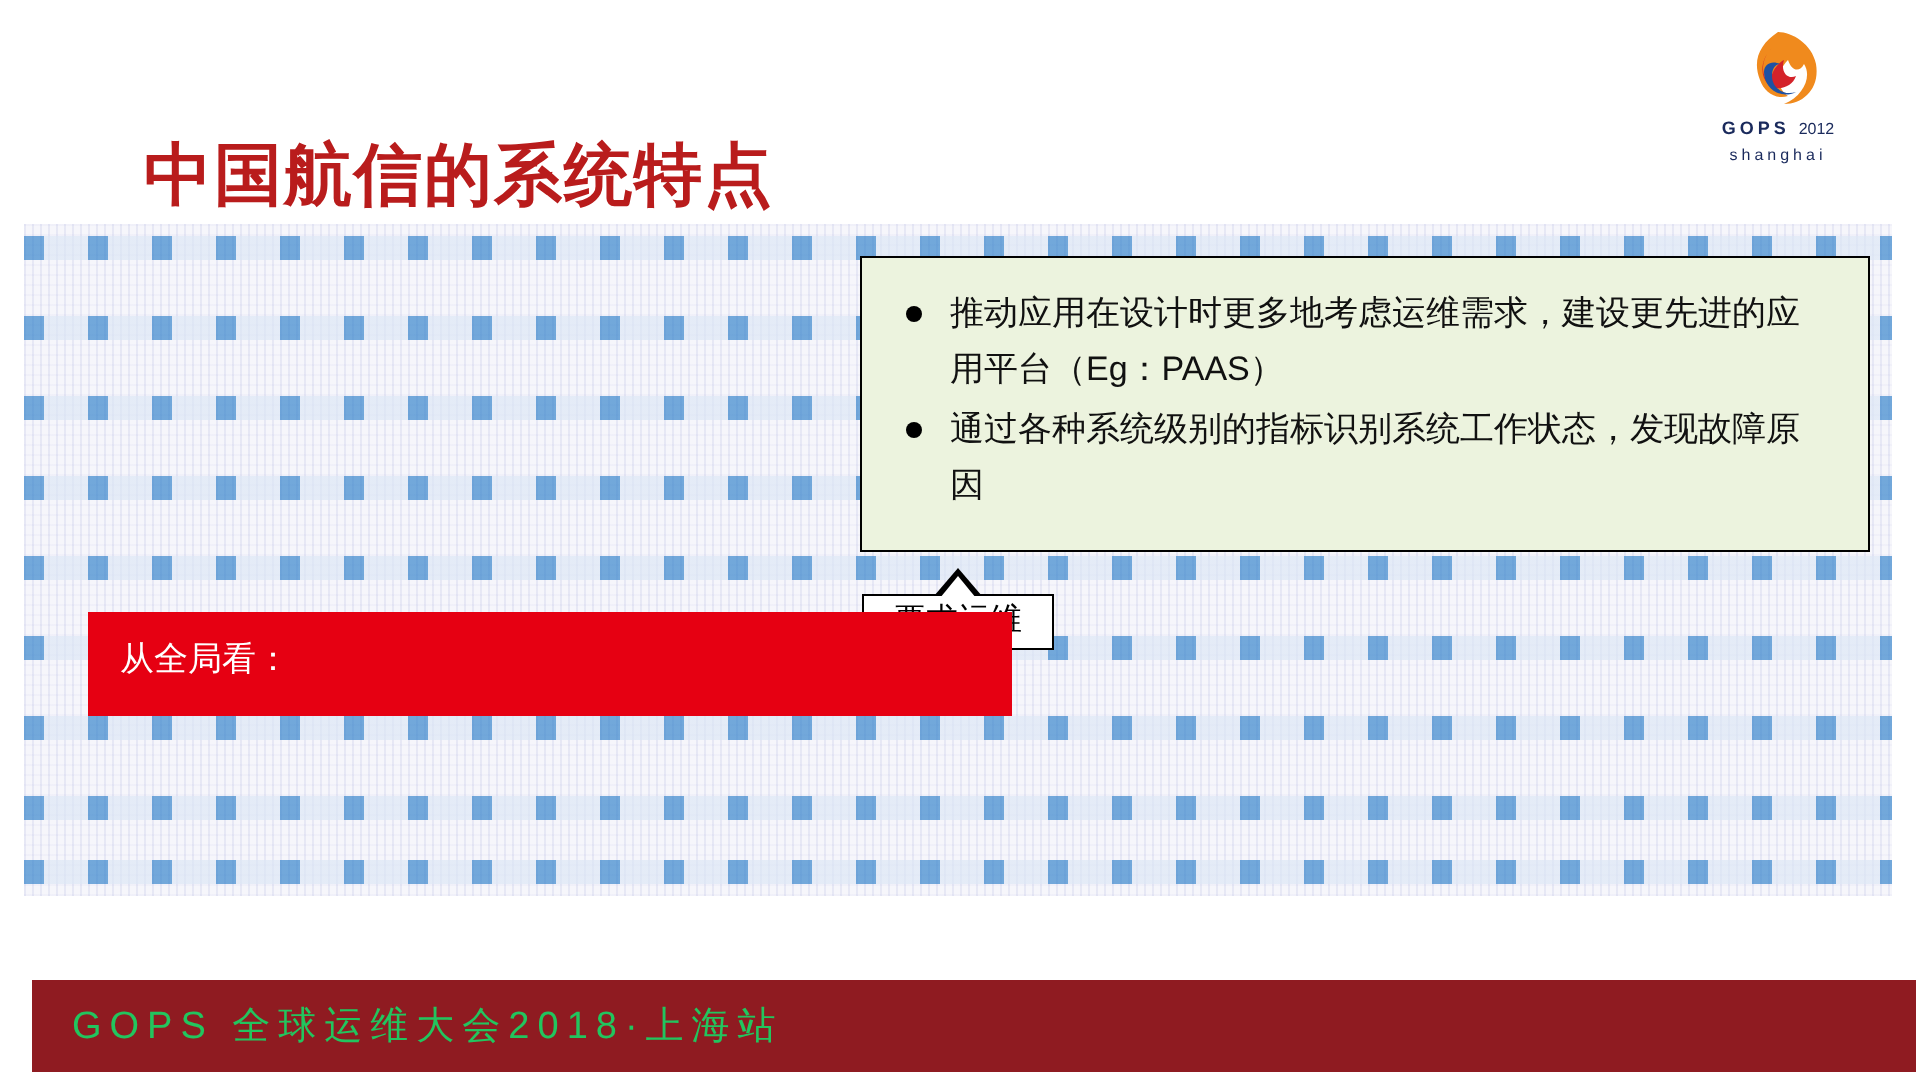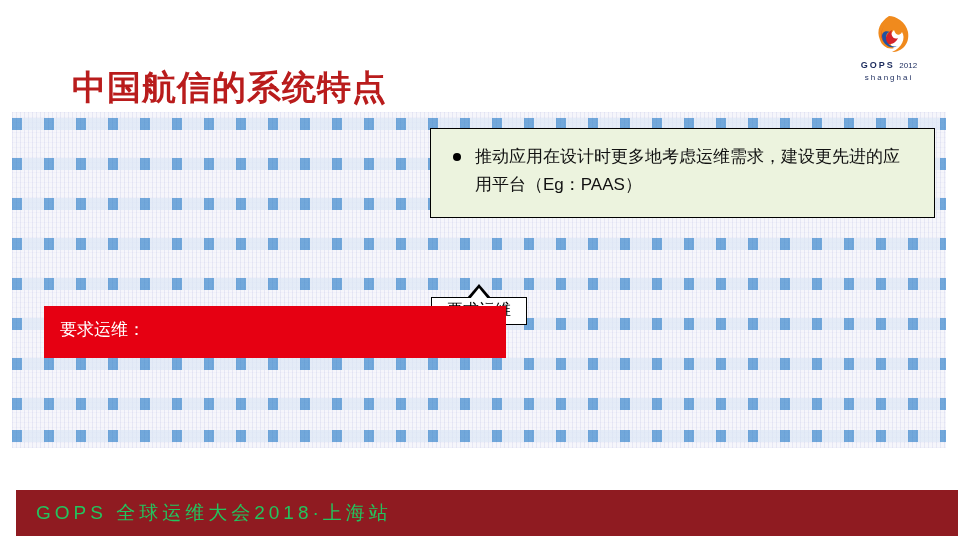--- a/index.html
+++ b/index.html
@@ -61,29 +61,30 @@
       <div class="stripe" style="top:206px"></div>
       <div class="stripe" style="top:246px"></div>
       <div class="stripe" style="top:286px"></div>
       <div class="stripe" style="top:318px"></div>
     </div>
   </div>
 
   <div class="green-box">
     <ul>
       <li>推动应用在设计时更多地考虑运维需求，建设更先进的应用平台（Eg：PAAS）</li>
+      <li>通过各种系统级别的指标识别系统工作状态，发现故障原因</li>
     </ul>
   </div>
 
   <div class="tag-wrap">
     <div class="tag-arrow"></div>
     <div class="tag-box">要求运维</div>
   </div>
 
   <div class="red-box">
-    <div class="hdr">要求运维：</div>
+    <div class="hdr">从全局看：</div>
   </div>
 
   <div class="footer">
     <span>GOPS 全球运维大会2018·上海站</span>
   </div>
 
 </div>
 
 </body></html>

